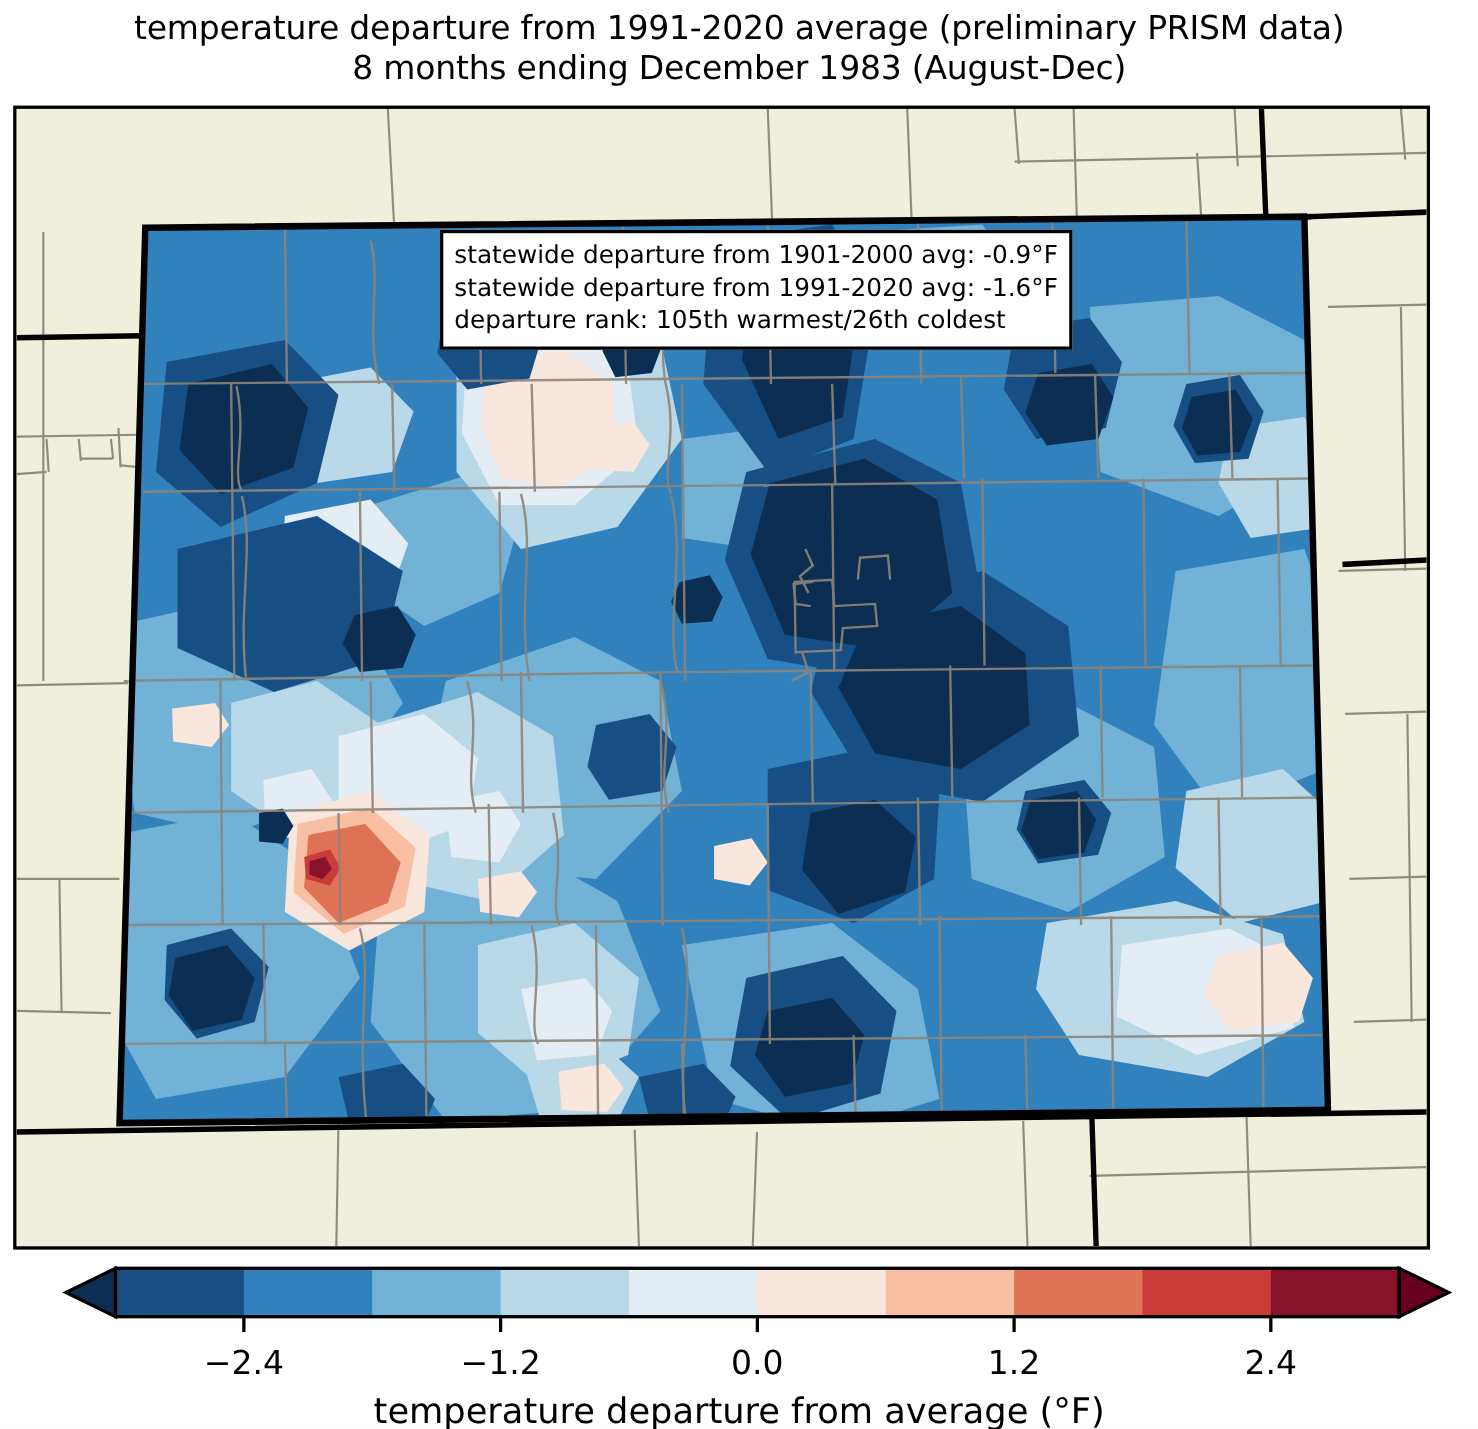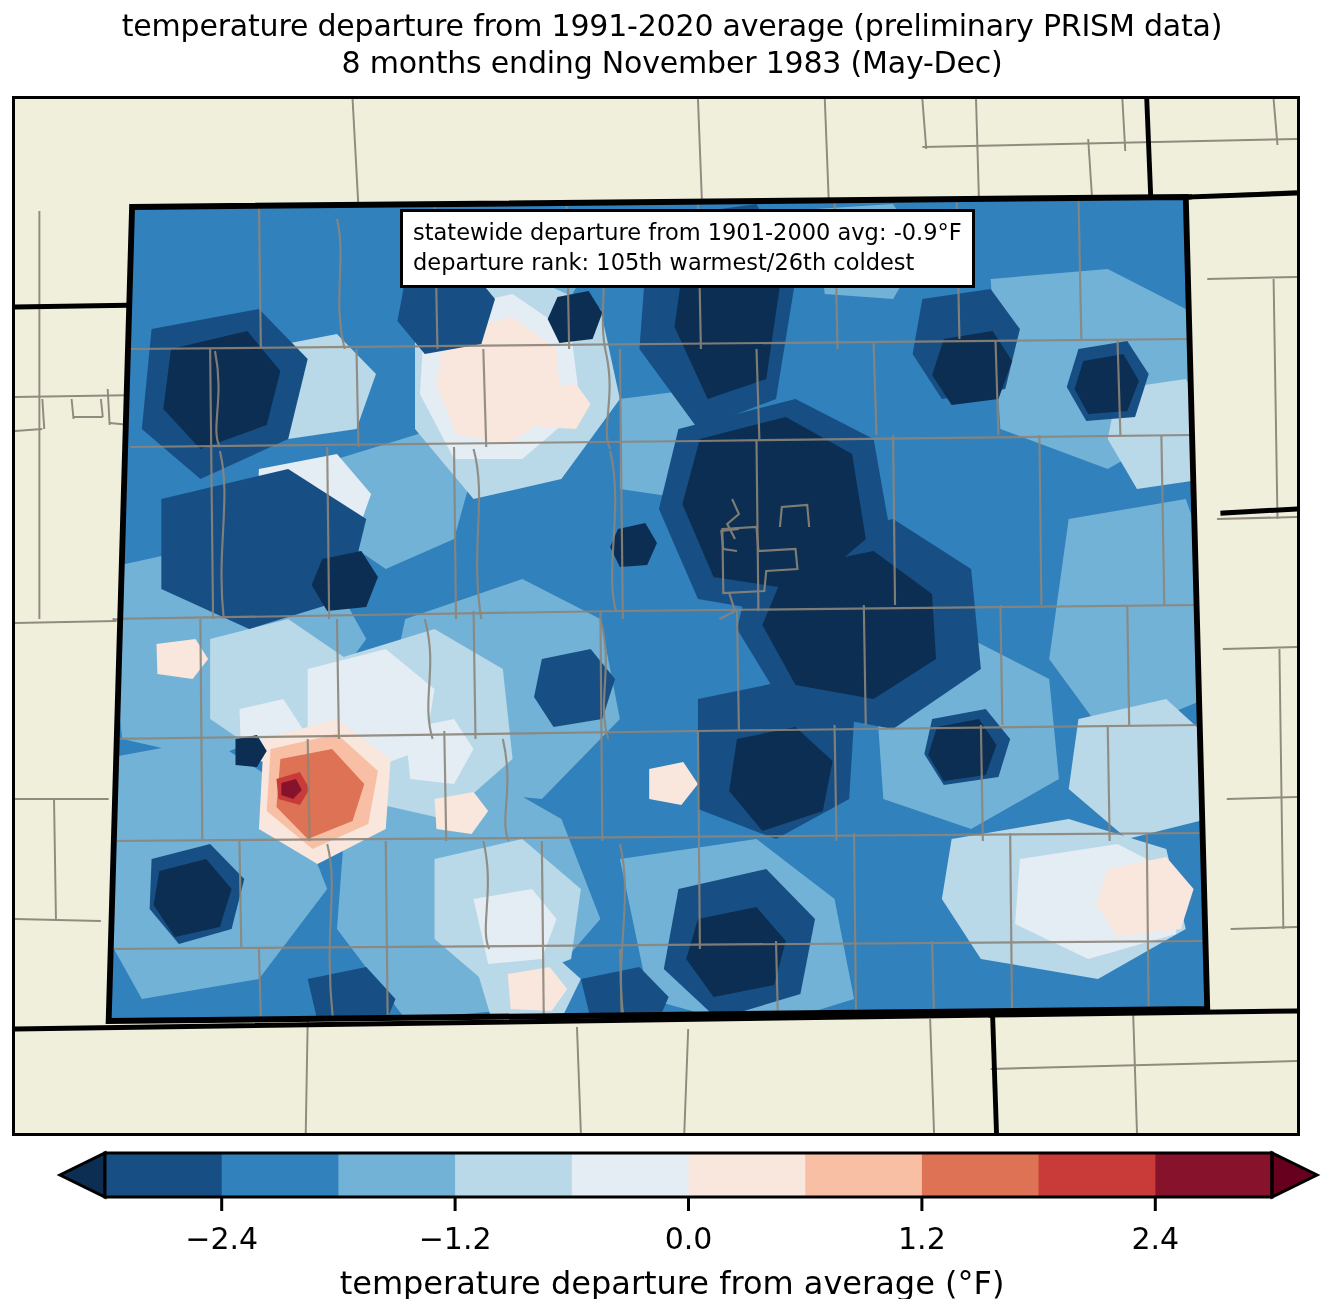--- a/index.html
+++ b/index.html
@@ -83,21 +83,21 @@
     font-size: 32px;
     color: #000;
     white-space: nowrap;
   }
 </style>
 </head>
 <body>
 
 <div id="title-block">
   <div class="tline">temperature departure from 1991-2020 average (preliminary PRISM data)</div>
-  <div class="tline">8 months ending November 1983 (May-Dec)</div>
+  <div class="tline">8 months ending December 1983 (August-Dec)</div>
 </div>
 
 <div id="map-figure">
   <svg id="map-svg" viewBox="0 0 1314 1034" preserveAspectRatio="none">
     <defs>
 
       <clipPath id="coClip">
         <polygon points="120,108 1200,98 1222,910 96,922"></polygon>
       </clipPath>
       <clipPath id="frameClip">
@@ -348,20 +348,21 @@
       <path d="M735,400 L742,415 L730,425 L738,440"></path>
       <path d="M784,428 L786,408 L812,406 L814,428"></path>
       <path d="M732,494 L738,512 L722,520"></path>
     </g>
 
     <polygon points="120,108 1200,98 1222,910 96,922" fill="none" stroke="#000" stroke-width="6" stroke-linejoin="miter"></polygon>
   </svg>
 
   <div class="info-box" id="stats-box">
     <div>statewide departure from 1901-2000 avg: -0.9°F</div>
+    <div>statewide departure from 1991-2020 avg: -1.6°F</div>
     <div>departure rank: 105th warmest/26th coldest</div>
   </div>
 
 </div>
 
 <div id="colorbar-area">
   <svg id="cb-svg" width="1344" height="156" viewBox="0 0 1344 156">
     <g id="cb-bands">
         <polygon points="105,10 105,54 60,32" fill="#0b2e52" stroke="#000" stroke-width="3" stroke-linejoin="miter"></polygon>
         <rect x="105" y="10" width="117.3" height="44" fill="#174f85"></rect>

